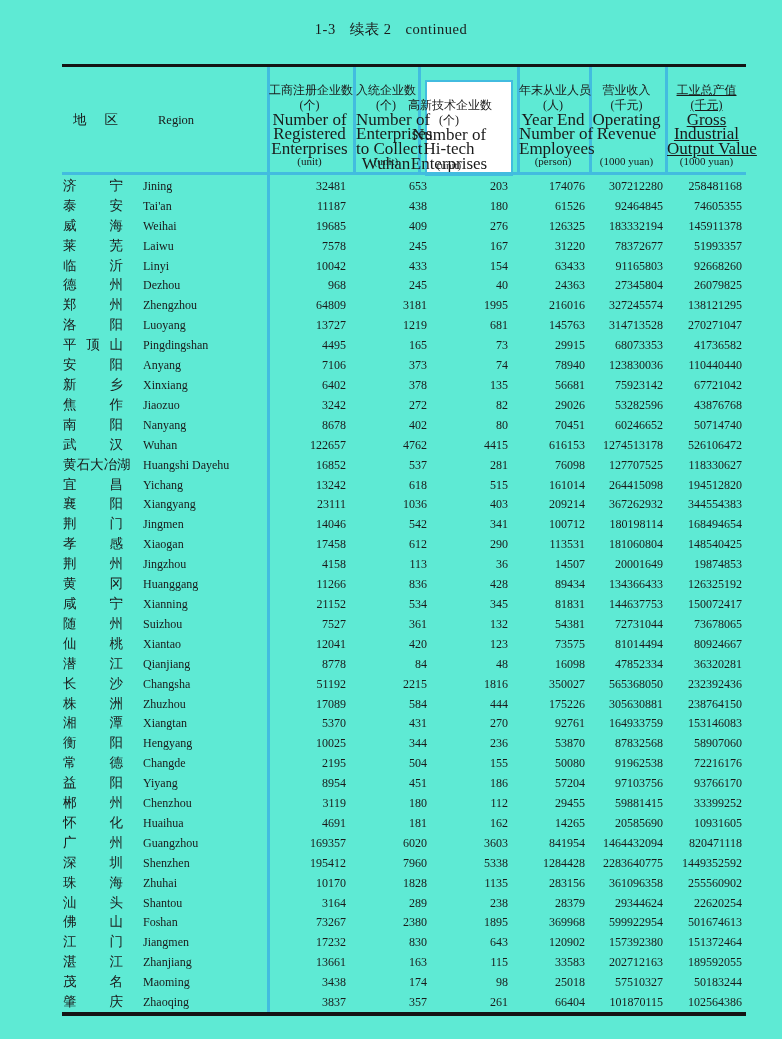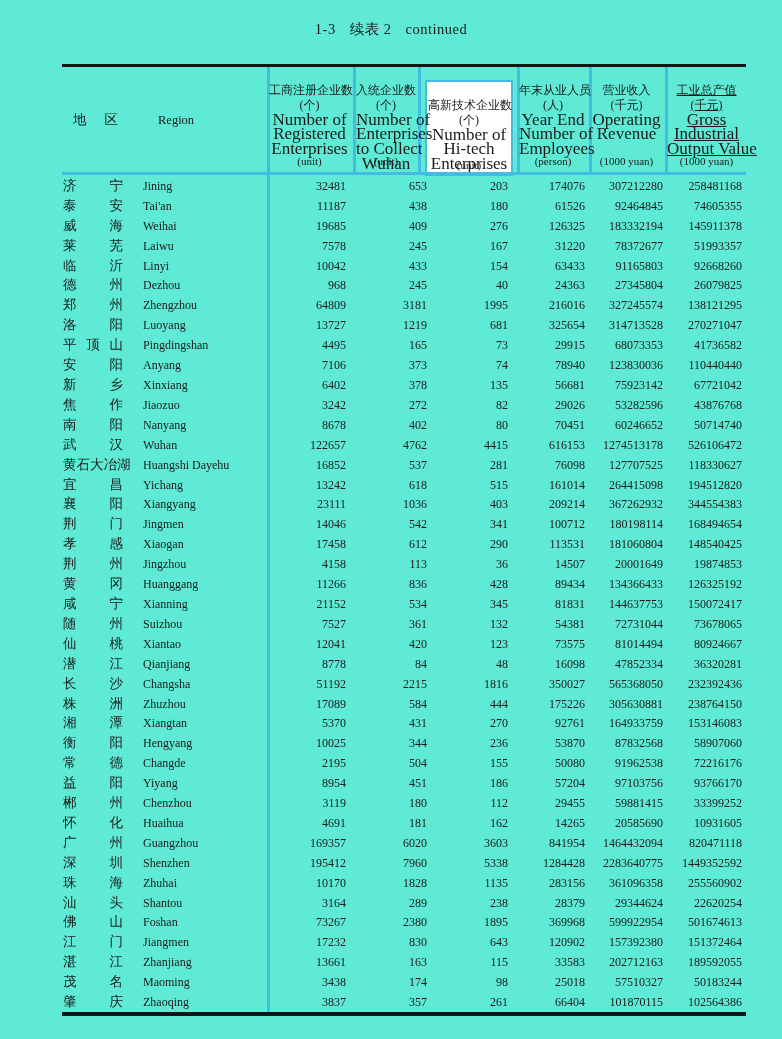--- a/index.html
+++ b/index.html
@@ -33,21 +33,21 @@
   .hr-en{position:absolute;left:96px;top:50%;transform:translateY(-50%);font-size:12.5px;}
 
   .hcol{position:absolute;top:3px;height:105px;text-align:center;}
   .hcol .hlines{padding-top:16px;}
   .hcol .hl{white-space:nowrap;line-height:14.8px;}
   .hcol .hl.cjk{font-size:12px;}
   .hcol .hl.en{font-size:17px;}
   .hcol .hunit{position:absolute;bottom:5px;left:0;width:100%;font-size:11px;text-align:center;}
   .hcol.c2{left:207px;width:81px;}
   .hcol.c3{left:294px;width:60px;}
-  .hcol.c4{left:366px;width:82px;top:18px;height:92px;}
+  .hcol.c4{left:346px;width:82px;top:18px;height:92px;}
   .hcol.c4 .hunit{bottom:3px;}
   .hcol.c5{left:457px;width:68px;}
   .hcol.c6{left:530px;width:69px;}
   .hcol.c7{left:605px;width:79px;text-decoration:underline;}
 
   .tbody{position:absolute;left:0;top:112px;width:684px;height:836px;
     display:flex;flex-direction:column;}
   .row{position:relative;flex:1;}
   .row .cn{position:absolute;left:1px;top:50%;transform:translateY(-50%);
     width:60px;display:flex;justify-content:space-between;white-space:nowrap;
@@ -244,21 +244,21 @@
         </div>
         <div class="row">
           <span class="cn">
             <span>洛</span>
             <span>阳</span>
           </span>
           <span class="en">Luoyang</span>
           <span class="v v0">13727</span>
           <span class="v v1">1219</span>
           <span class="v v2">681</span>
-          <span class="v v3">325654</span>
+          <span class="v v3">145763</span>
           <span class="v v4">314713528</span>
           <span class="v v5">270271047</span>
         </div>
         <div class="row">
           <span class="cn">
             <span>平</span>
             <span>顶</span>
             <span>山</span>
           </span>
           <span class="en">Pingdingshan</span>

